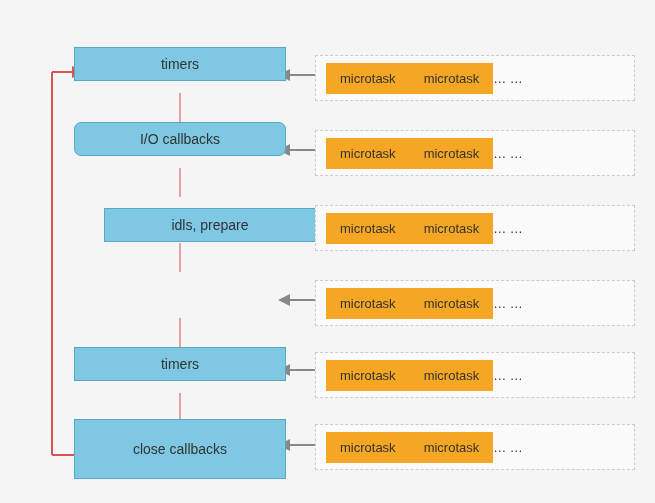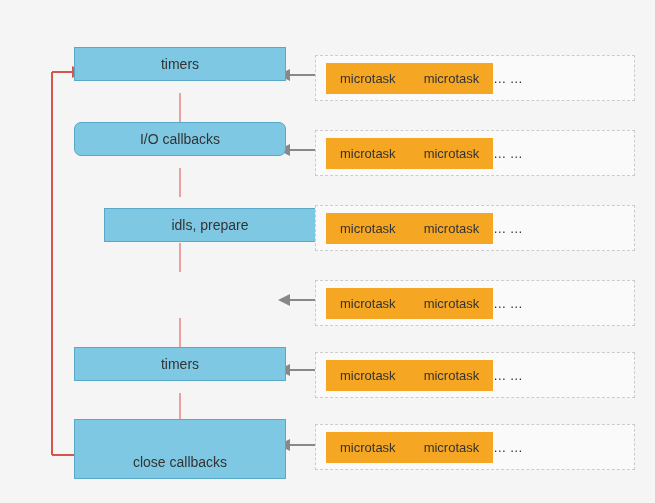--- a/index.html
+++ b/index.html
@@ -100,21 +100,21 @@
   </div>
   <div class="phase-box" style="top:122px;border-radius:7px;">
     <span>I/O callbacks</span>
   </div>
   <div class="phase-box" style="top:208px;margin-left:30px;">
     <span>idls, prepare</span>
   </div>
   <div class="phase-box" style="top:347px;">
     <span>timers</span>
   </div>
-  <div class="phase-box" style="top:419px;height:60px;display:flex;align-items:flex-end;justify-content:center;">
+  <div class="phase-box" style="top:419px;height:60px;display:flex;align-items:center;justify-content:center;">
     <span>close callbacks</span>
   </div>
 
   <div class="microtask-row" style="top:55px;height:46px;">
     <div class="microtask-box">
       <span>microtask</span>
     </div>
     <div class="microtask-box">
       <span>microtask</span>
     </div>

